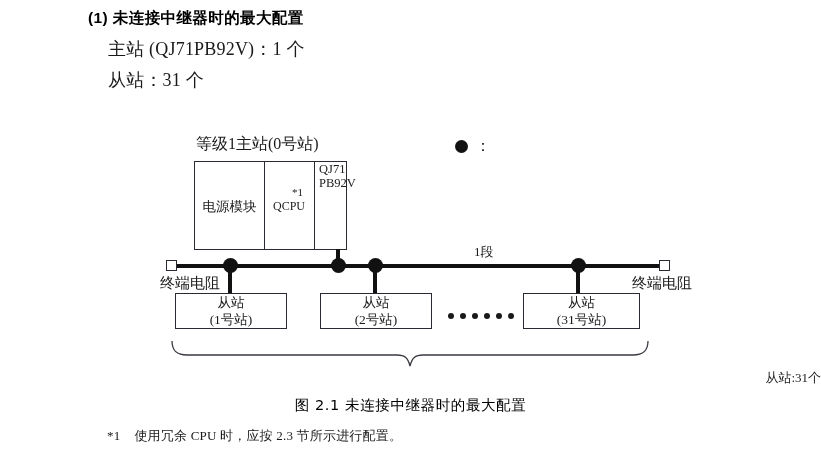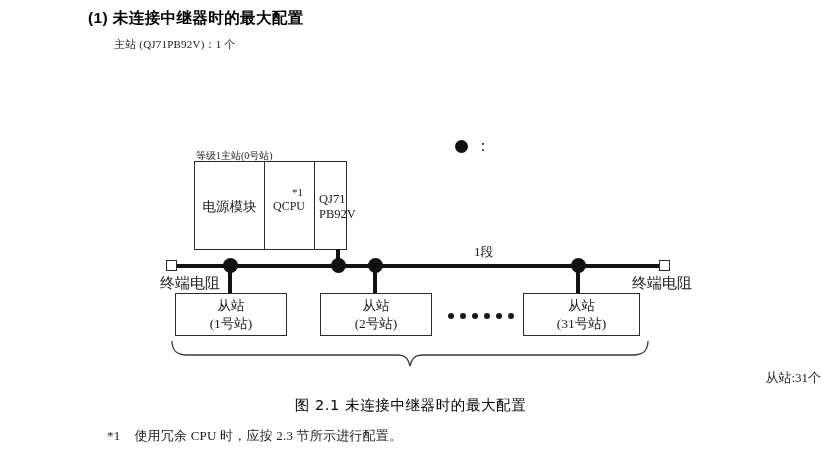--- a/index.html
+++ b/index.html
@@ -21,38 +21,38 @@
   #heading-section { left: 88px; top: 8px; width: 620px; }
   #section-heading {
     font-family: Liberation Sans, sans-serif;
     font-weight: bold;
     font-size: 15.5px;
     letter-spacing: 0.4px;
     color: #000;
     white-space: nowrap;
   }
   .spec-line {
-    font-size: 11px;
-    margin-left: 26px;
+    font-size: 18px;
+    margin-left: 20px;
     white-space: nowrap;
     letter-spacing: 0.2px;
   }
   #spec-master { margin-top: 8px; }
   #spec-slave  { margin-top: 7px; }
 
   
   #legend { left: 455px; top: 136px; display: flex; align-items: center; }
   #legend-dot {
     width: 13px; height: 13px; border-radius: 50%;
     background: #111; display: inline-block; margin-right: 7px;
   }
   #legend-text { font-size: 13.5px; white-space: nowrap; letter-spacing: .2px;}
 
   
-  #master-label { left: 196px; top: 134px; font-size: 10px; white-space: nowrap; margin-top: 15px; }
+  #master-label { left: 196px; top: 134px; font-size: 16px; white-space: nowrap; }
 
   #master-box {
     left: 194px; top: 161px; width: 153px; height: 89px;
     border: 1.6px solid #2a2a33;
     box-sizing: border-box;
     background: #fff;
   }
   .vdiv { position: absolute; top: 0; bottom: 0; width: 0; border-left: 1.4px solid #2a2a33; }
   #master-div-1 { left: 69px; }
   #master-div-2 { left: 119px; }
@@ -66,21 +66,21 @@
     position: absolute; left: 69px; top: 0; width: 50px; height: 89px;
     display: flex; align-items: center; justify-content: center;
     font-size: 12px;
   }
   #qcpu-footmark {
     position: absolute; left: 97px; top: 24px;
     font-size: 11px;
   }
   #pb92v-label {
     position: absolute; left: 119px; top: 0; right: 0; height: 89px;
-    display: flex; flex-direction: column; align-items: flex-start; justify-content: center;
+    display: flex; flex-direction: column; align-items: flex-start; justify-content: flex-start;
     padding-left: 5px; box-sizing: border-box;
     font-size: 12.5px; line-height: 1.15;
   }
 
   
   #bus-line {
     left: 172px; top: 264px; width: 494px; height: 4px;
     background: #111;
   }
   .term {
@@ -98,21 +98,21 @@
     margin-left: -7.5px; top: 258px;
   }
   .droplink { width: 4px; background: #111; }
 
   #seg-label { left: 474px; top: 243px; font-size: 13px; }
 
   
   .slave-box {
     border: 1.6px solid #2a2a33; background: #fff; box-sizing: border-box;
     display: flex; flex-direction: column; align-items: center; justify-content: center;
-    font-size: 13.5px; line-height: 1.28; top: 293px; height: 43px;
+    font-size: 13.5px; line-height: 1.28; top: 293px; height: 36px;
   }
   #slave-1  { left: 175px; width: 112px; }
   #slave-2  { left: 320px; width: 112px; }
   #slave-31 { left: 523px; width: 117px; }
 
   #ellipsis-dots {
     left: 448px; top: 313px; display: flex; gap: 6px; align-items: center;
   }
   #ellipsis-dots i { width: 6px; height: 6px; border-radius: 50%; background: #1a1a1a; display: block; }
 
@@ -128,20 +128,21 @@
     left: 107px; top: 427px; font-size: 13px; white-space: nowrap; letter-spacing: .2px;
   }
   #footnote .fn-mark { margin-right: 14px; }
 </style>
 </head>
 <body>
 
 <div class="abs" id="heading-section">
   <div id="section-heading">(1) 未连接中继器时的最大配置</div>
   <div class="spec-line" id="spec-master">主站 (QJ71PB92V)：1 个</div>
+  <div class="spec-line" id="spec-slave">从站：31 个</div>
 </div>
 
 <div class="abs" id="legend">
   <span id="legend-dot"></span>
   <span id="legend-sep">：</span>
 </div>
 
 <div class="abs" id="master-label">等级1主站(0号站)</div>
 
 <div class="abs" id="master-box">

